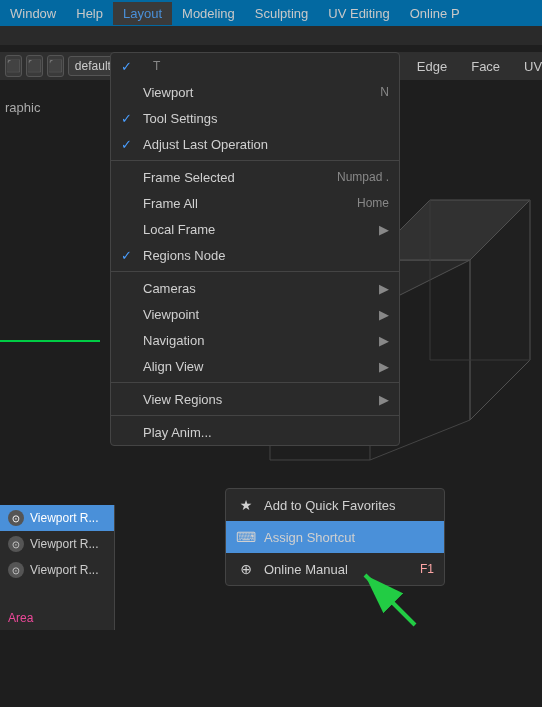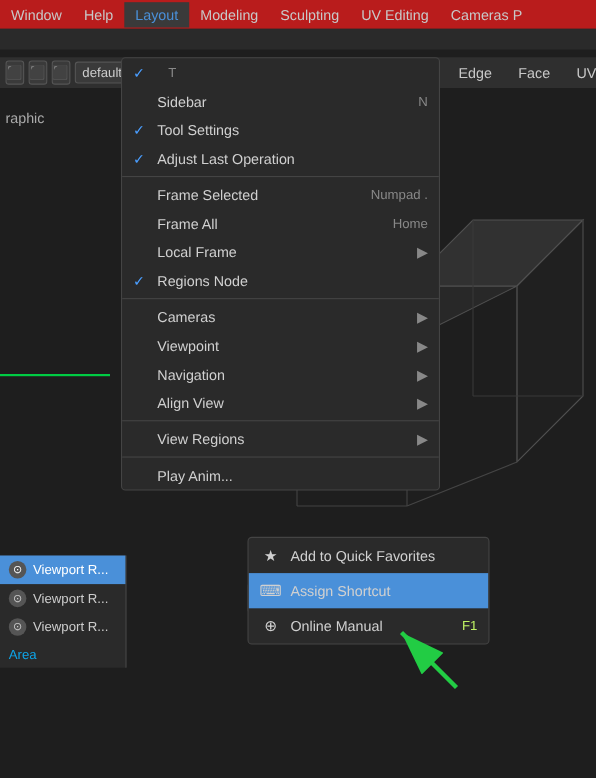--- a/index.html
+++ b/index.html
@@ -31,21 +31,21 @@
       height: 662px;
       background: #1e1e1e;
     }
 
     
     .top-menubar {
       position: absolute;
       top: 0; left: 0;
       width: 542px;
       height: 26px;
-      background: #b91c1c;
+      background: #0369a1;
       display: flex;
       align-items: center;
       gap: 0;
       z-index: 100;
     }
 
     .top-menubar-item {
       padding: 4px 10px;
       color: #c8c8c8;
       font-size: 13px;
@@ -146,21 +146,21 @@
       justify-content: center;
       font-size: 14px;
     }
 
     .context-item .label {
       flex: 1;
       color: #d0d0d0;
     }
 
     .context-item .shortcut {
-      color: #bef264;
+      color: #fca5a5;
       font-size: 12px;
       margin-left: 32px;
     }
 
     
     .green-arrow {
       position: absolute;
       top: 560px;
       left: 350px;
       z-index: 400;
@@ -303,21 +303,21 @@
 
 <div class="viewport-label-graphic">raphic</div>
 
 <div class="top-menubar">
   <div class="top-menubar-item">Window</div>
   <div class="top-menubar-item">Help</div>
   <div class="top-menubar-item" style="color:#4a90d9; background:#3a3a3a;">Layout</div>
   <div class="top-menubar-item">Modeling</div>
   <div class="top-menubar-item">Sculpting</div>
   <div class="top-menubar-item">UV Editing</div>
-  <div class="top-menubar-item">Cameras P</div>
+  <div class="top-menubar-item">Online P</div>
 </div>
 
 <div class="viewport-header">
   <div class="vh-icon">⬛</div>
   <div class="vh-icon">⬛</div>
   <div class="vh-icon">⬛</div>
   <div class="vh-dropdown">
     <span>default</span>
     <span>▾</span>
   </div>
@@ -334,21 +334,21 @@
 
 <div class="view-dropdown">
 
   <div class="menu-item">
     <span class="check">✓</span>
     <span class="shortcut">T</span>
   </div>
 
   <div class="menu-item">
     <span class="check"></span>
-    <span class="label">Sidebar</span>
+    <span class="label">Viewport</span>
     <span class="shortcut">N</span>
   </div>
 
   <div class="menu-item">
     <span class="check">✓</span>
     <span class="label">Tool Settings</span>
     <span class="shortcut"></span>
   </div>
 
   <div class="menu-item">
@@ -430,21 +430,21 @@
     <span>Viewport R...</span>
   </div>
   <div class="vl-item">
     <div class="vl-icon">⊙</div>
     <span>Viewport R...</span>
   </div>
   <div class="vl-item">
     <div class="vl-icon">⊙</div>
     <span>Viewport R...</span>
   </div>
-  <div class="vl-item" style="color:#0ea5e9;">
+  <div class="vl-item" style="color:#ec4899;margin-top:23px;">
     <span>Area</span>
   </div>
 </div>
 
 <div class="context-submenu">
 
   <div class="context-item">
     <div class="icon">★</div>
     <span class="label">Add to Quick Favorites</span>
     <span class="shortcut"></span>

